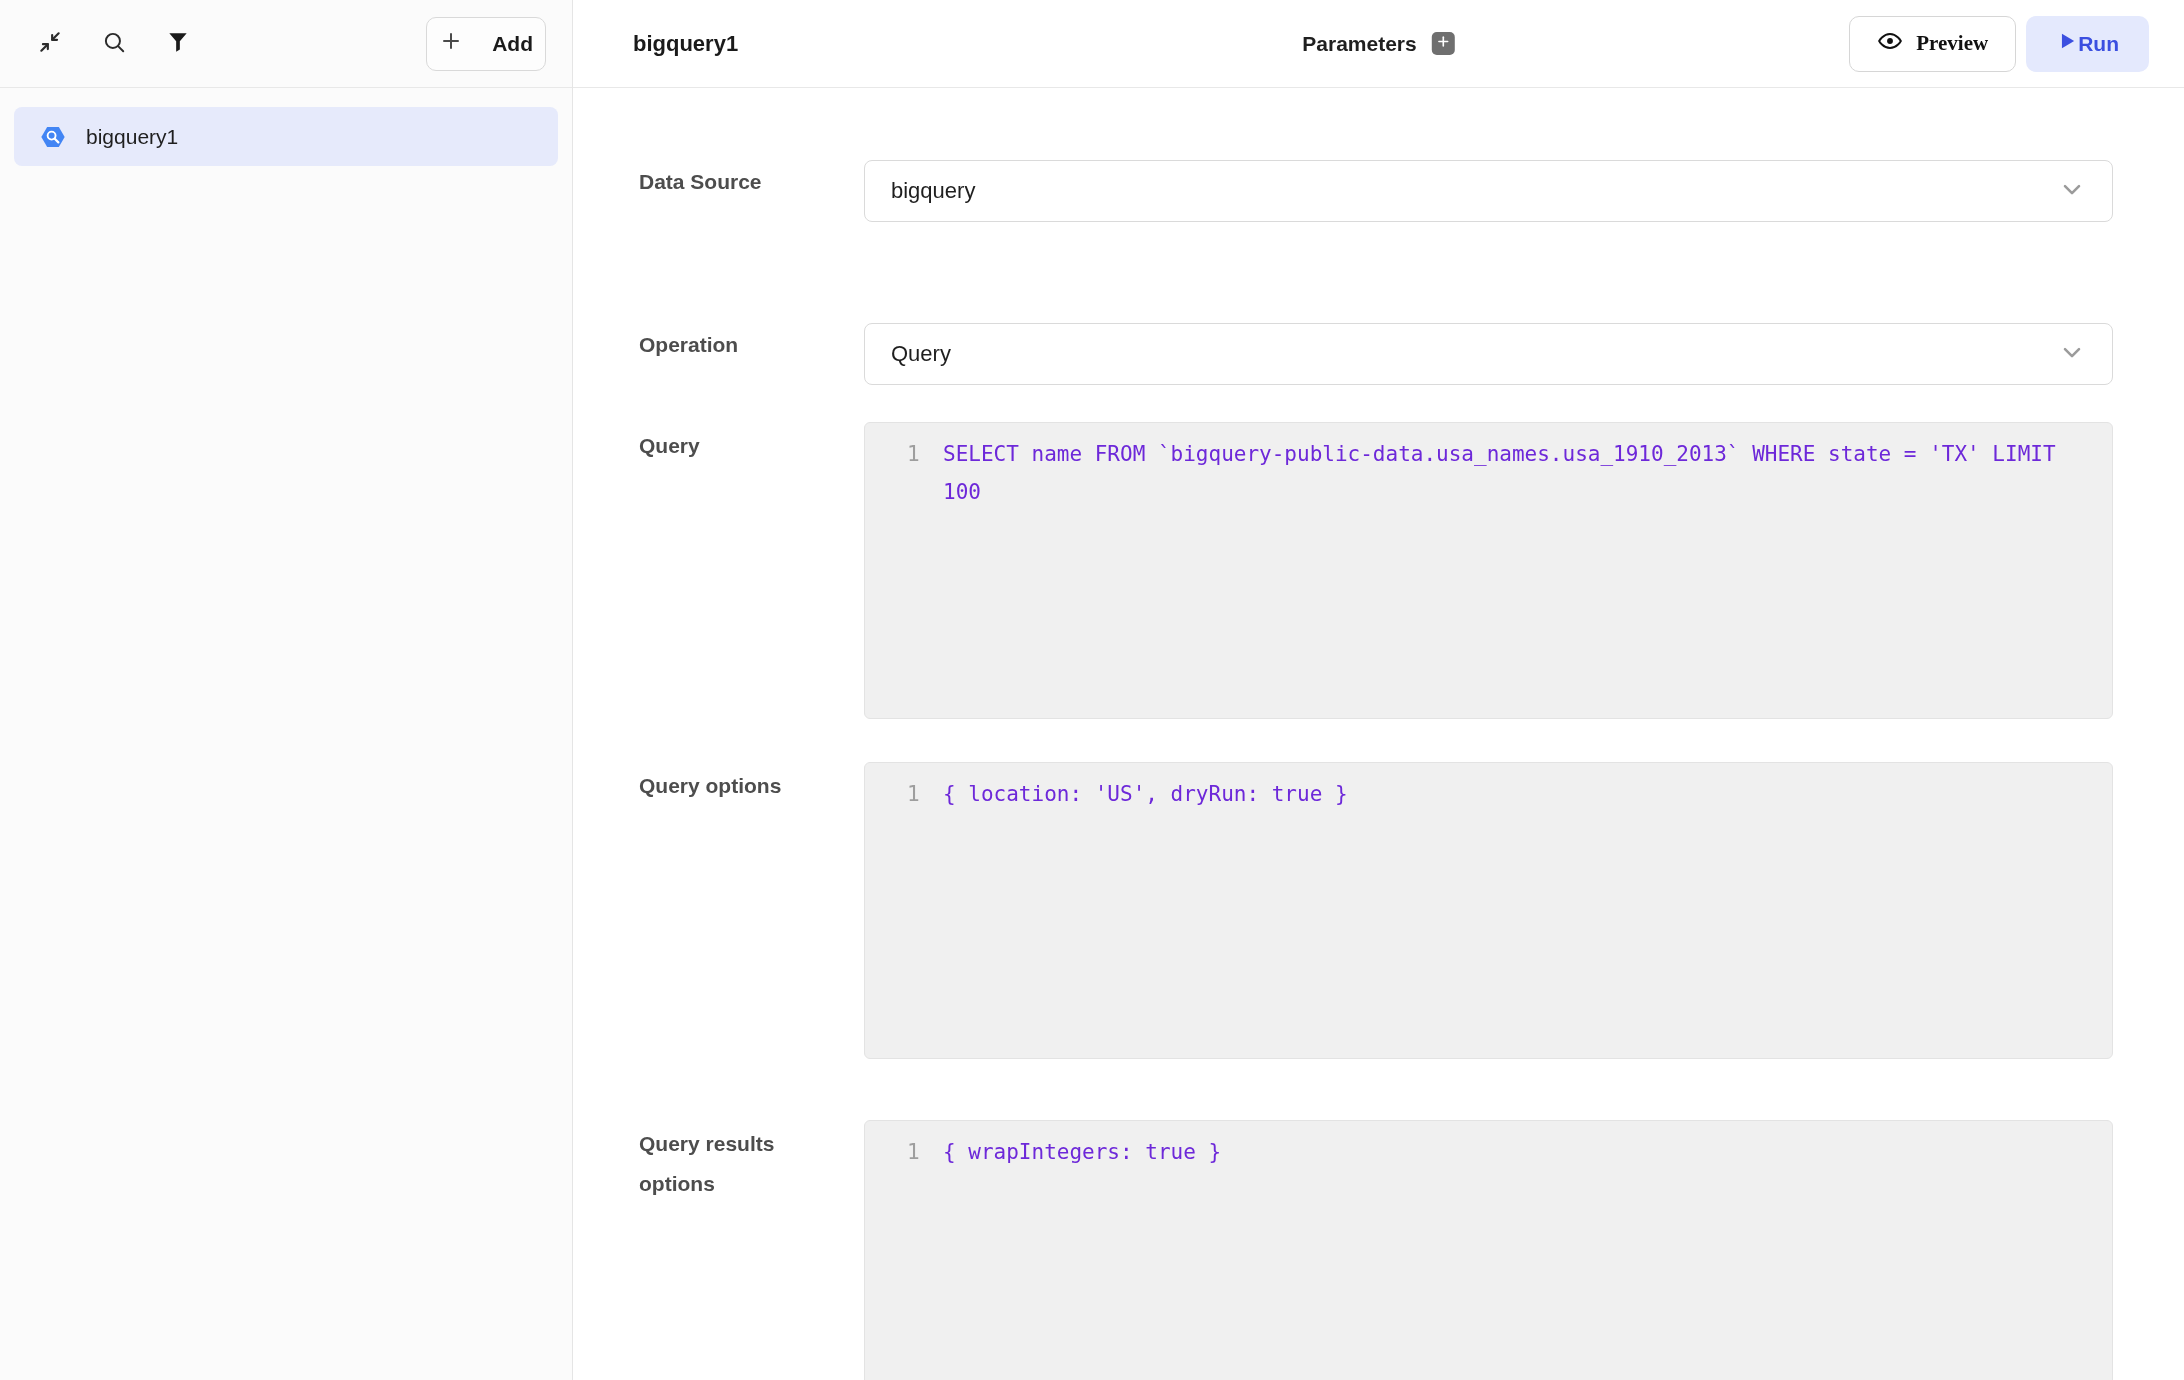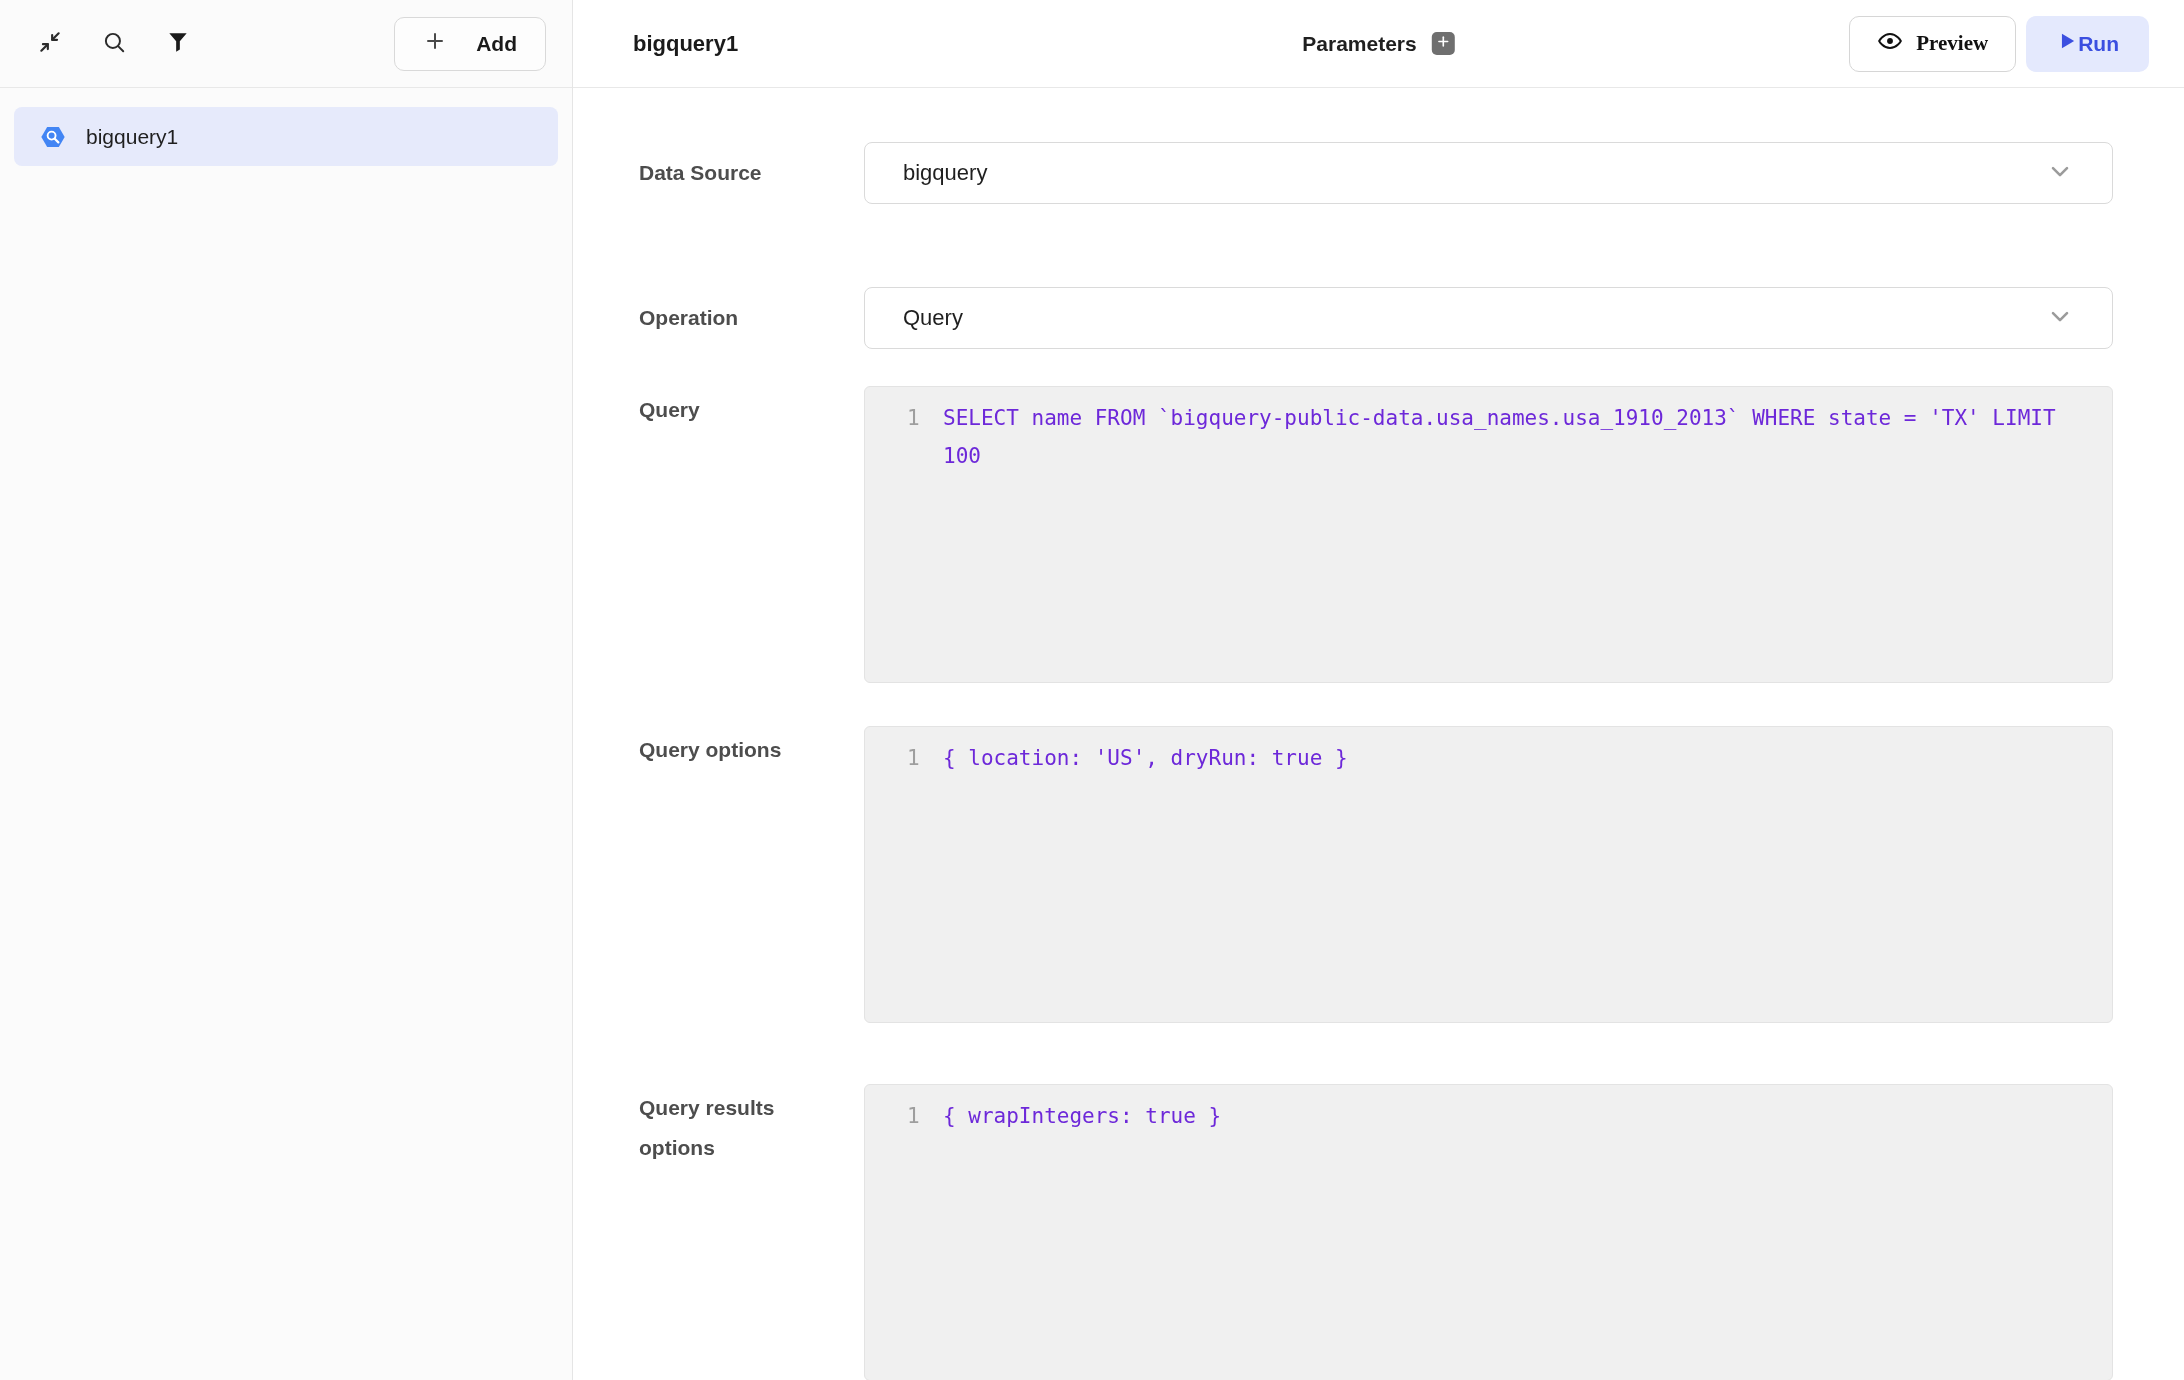--- a/index.html
+++ b/index.html
@@ -9,21 +9,21 @@
 
   
   .sidebar { width:573px; flex-shrink:0; background:#fbfbfb; border-right:1px solid #e5e5e5;
     display:flex; flex-direction:column; }
   .sidebar-header { height:88px; flex-shrink:0; display:flex; align-items:center;
     padding:0 26px 0 33px; border-bottom:1px solid #e8e8e8; }
   .icon-btn { width:34px; height:34px; display:flex; align-items:center; justify-content:center;
     background:transparent; border:none; cursor:pointer; }
   .icon-btn + .icon-btn { margin-left:30px; }
   .icon-btn svg { width:26px; height:26px; }
-  .add-btn { margin-left:auto; height:54px; padding:0 28px; display:flex; align-items:center; gap:29px;
+  .add-btn { margin-left:auto; height:54px; padding:0 12px; display:flex; align-items:center; gap:29px;
     background:#fdfdfd; border:1px solid #d9d9d9; border-radius:10px; cursor:pointer;
     font-family:"Liberation Sans", sans-serif; font-size:21px; font-weight:600; color:#1a1a1a; }
   .add-btn svg { width:24px; height:24px; }
   .sidebar-list { padding:19px 14px; }
   .list-item { height:59px; background:#e6eafb; border-radius:8px; display:flex; align-items:center;
     padding:0 14px 0 25px; cursor:pointer; }
   .list-item .bq { width:28px; height:28px; flex-shrink:0; }
   .list-item .label { margin-left:19px; font-size:21px; color:#1f1f1f; }
 
   
@@ -52,21 +52,21 @@
   .form-row { display:flex; }
   .form-row.select-row { align-items:center; }
   .form-row.editor-row { align-items:flex-start; }
   .field-label { width:225px; flex-shrink:0; padding-right:45px; font-size:21px; font-weight:600;
     color:#4d4d4d; line-height:1.9; }
   .editor-row .field-label { padding-top:4px; }
   .mb-a { margin-bottom:83px; } .mb-b { margin-bottom:37px; }
   .mb-c { margin-bottom:43px; } .mb-d { margin-bottom:61px; }
 
   .select { flex:1; height:62px; background:#fff; border:1px solid #dadada; border-radius:8px;
-    display:flex; align-items:center; justify-content:space-between; padding:0 38px; cursor:pointer; }
+    display:flex; align-items:center; justify-content:space-between; padding:0 26px; cursor:pointer;margin-top:18px; }
   .select .value { font-size:22px; color:#1f1f1f; }
   .select svg { width:28px; height:28px; flex-shrink:0; }
 
   .editor { flex:1; background:#f0f0f0; border:1px solid #e3e3e3; border-radius:6px;
     display:flex; align-items:flex-start; padding:12px 24px 0 0; cursor:text;
     font-family:"DejaVu Sans Mono", monospace; font-size:21px; line-height:38px; }
   .editor.tall { height:297px; }
   .gutter { width:78px; flex-shrink:0; padding-left:42px; color:#9e9e9e; }
   .code { flex:1; color:#6d28d9; white-space:pre-wrap; word-break:break-word; }
 </style>

